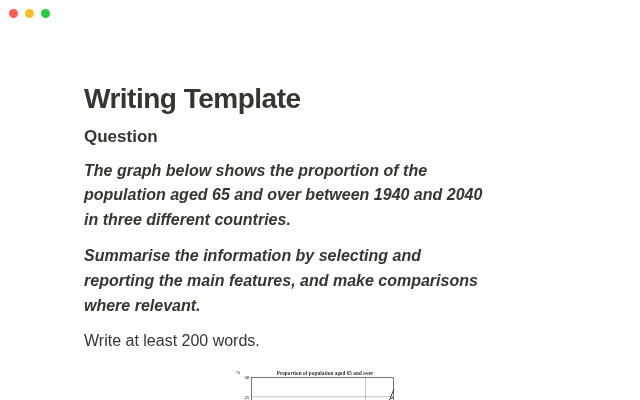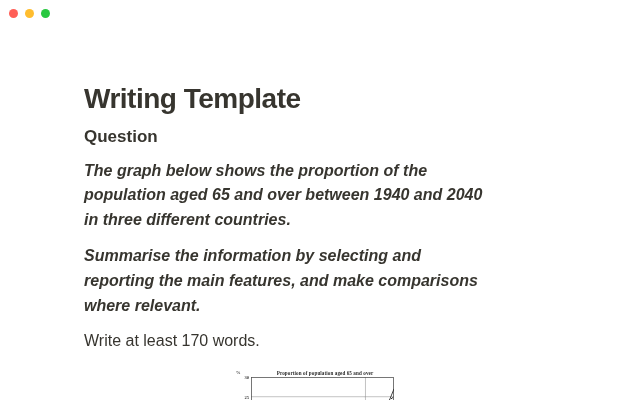--- a/index.html
+++ b/index.html
@@ -102,21 +102,21 @@
   <div class="doc">
 
     <h1 class="page-title">Writing Template</h1>
 
     <h2 class="h2">Question</h2>
 
     <p class="para em">The graph below shows the proportion of the population aged 65 and over between 1940 and 2040 in three different countries.</p>
 
     <p class="para em">Summarise the information by selecting and reporting the main features, and make comparisons where relevant.</p>
 
-    <p class="para">Write at least 170 words.</p>
+    <p class="para">Write at least 200 words.</p>
 
 
     <div class="figure-block">
       <div class="chart-wrap">
 
         <div class="chart-title">Proportion of population aged 65 and over</div>
 
         <div class="yunit">%</div>
 
         <div class="ylabels">

